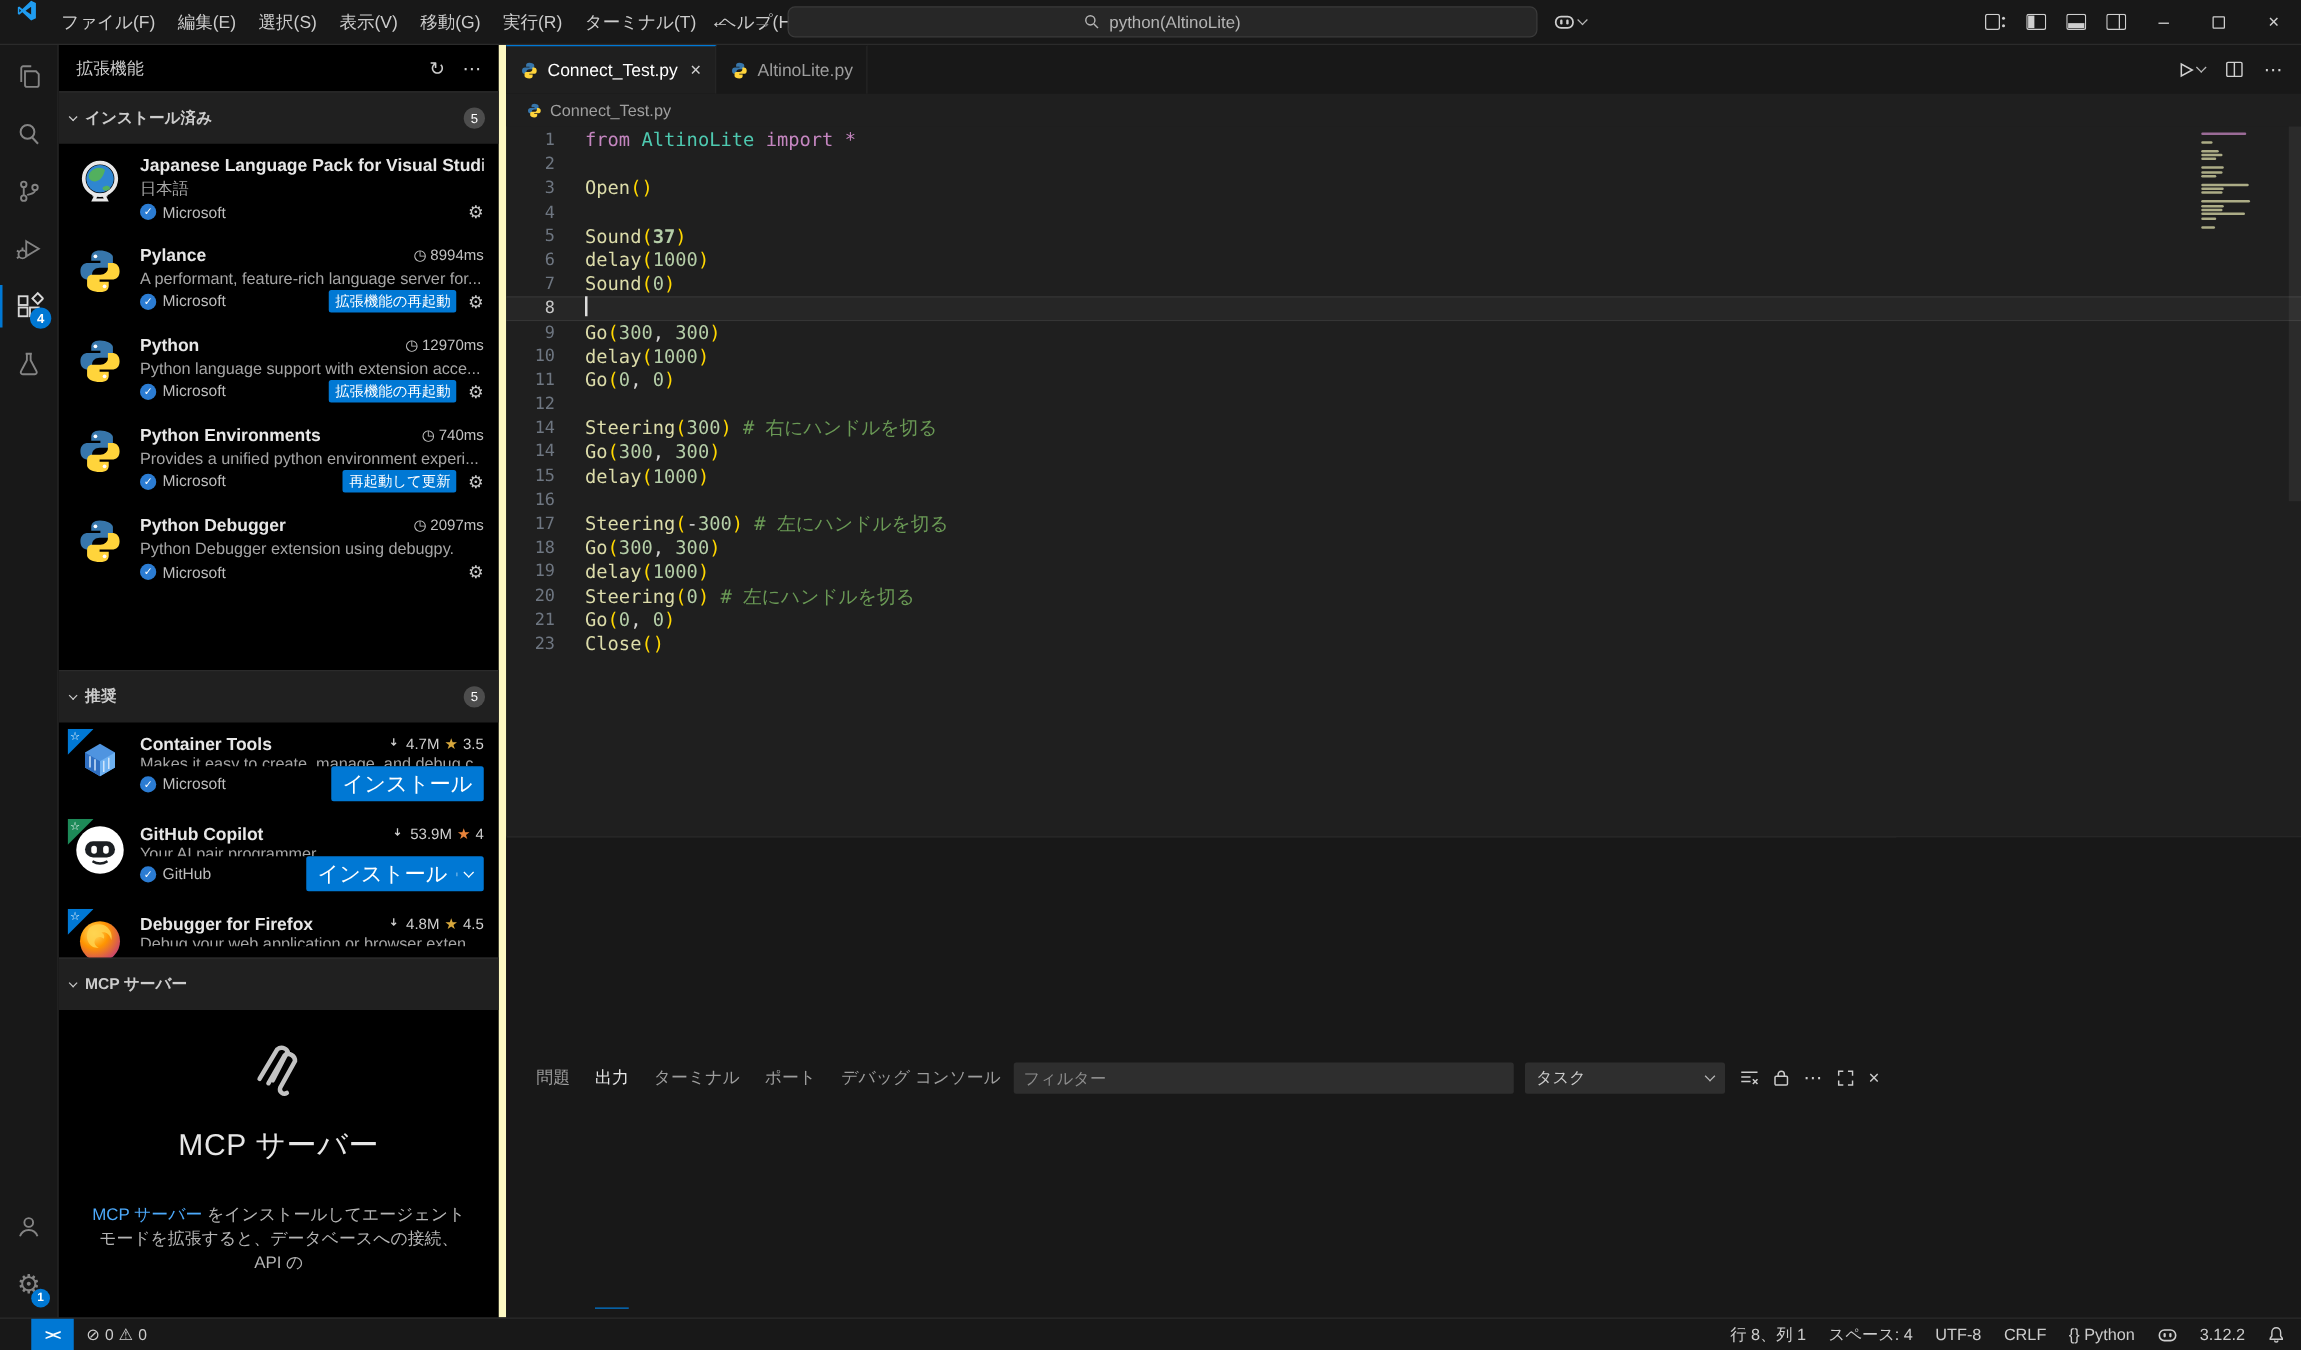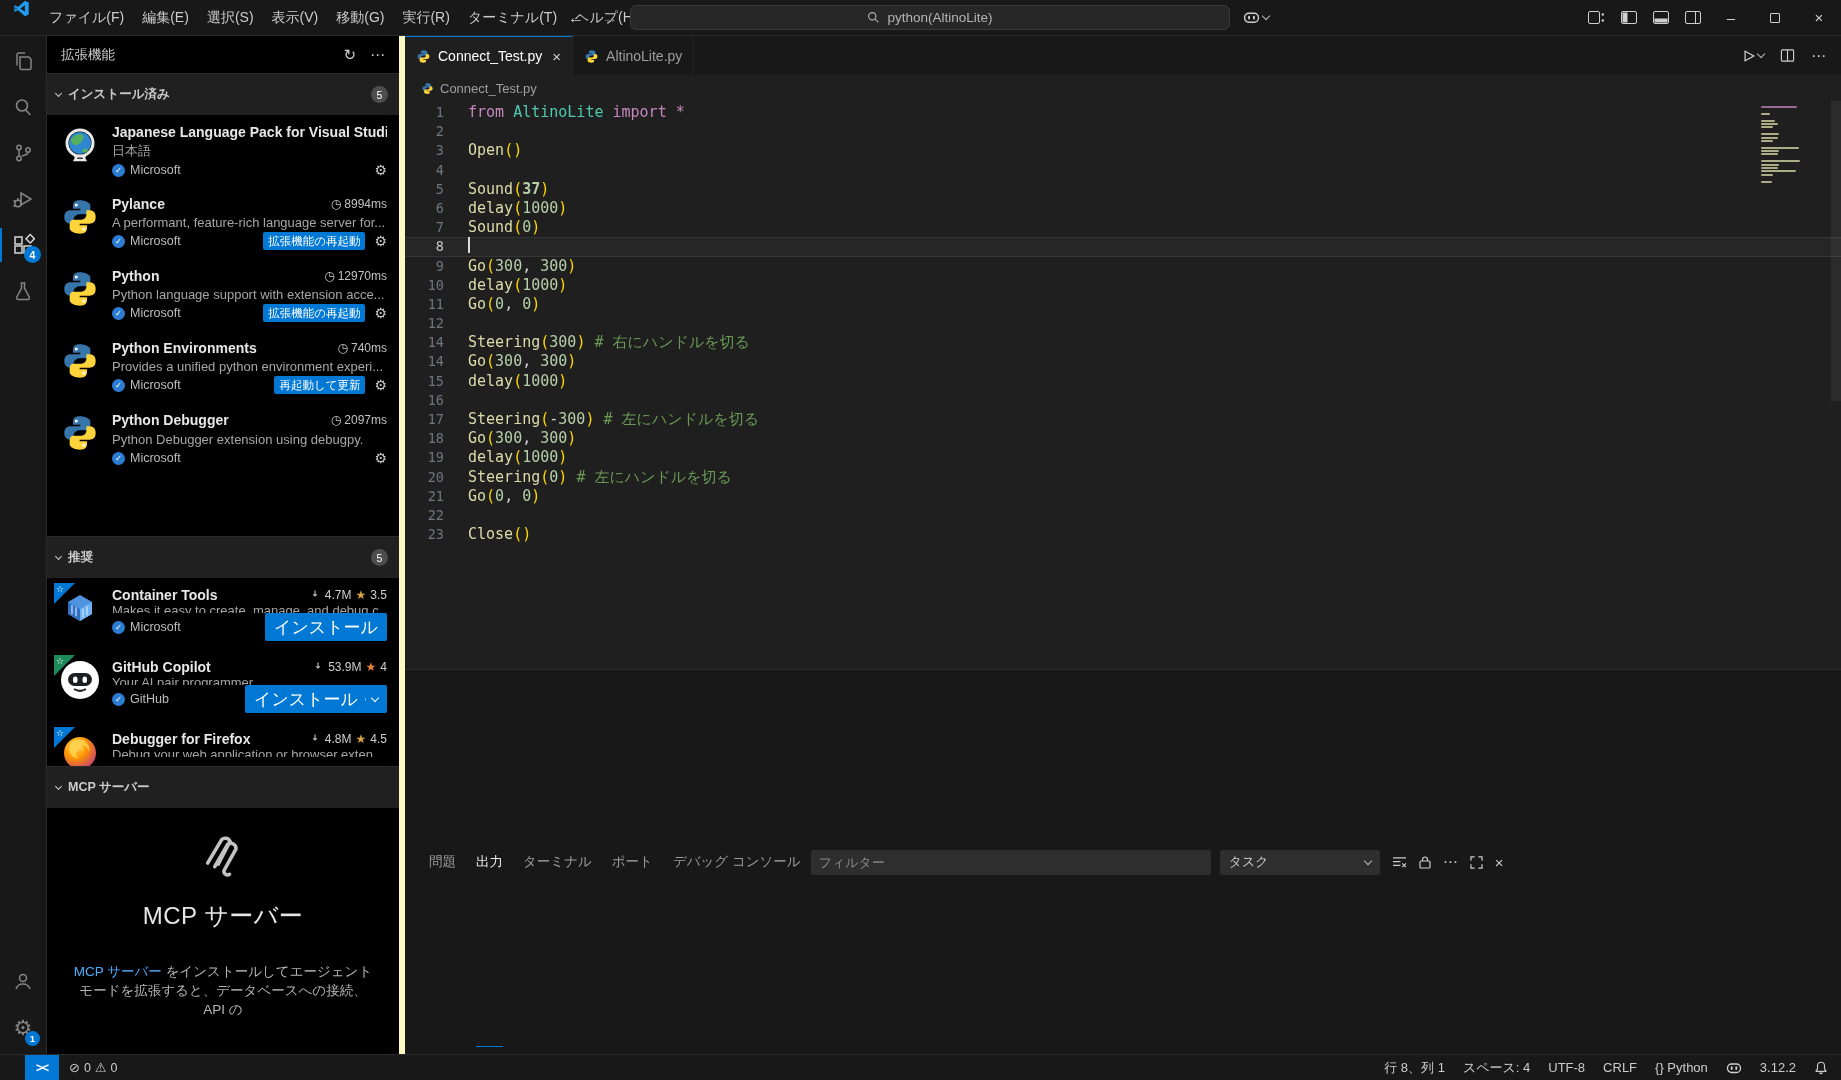--- a/index.html
+++ b/index.html
@@ -589,21 +589,20 @@
             <div class="line"><span class="ln">12</span><span></span></div>
             <div class="line"><span class="ln">14</span><span><span style="color: rgb(220, 220, 170);">Steering</span><span style="color: rgb(255, 215, 0);">(</span><span style="color: rgb(181, 206, 168);">300</span><span style="color: rgb(255, 215, 0);">)</span><span style="color: rgb(212, 212, 212);"> </span><span style="color: rgb(106, 153, 85);"># 右にハンドルを切る</span></span></div>
             <div class="line"><span class="ln">14</span><span><span style="color: rgb(220, 220, 170);">Go</span><span style="color: rgb(255, 215, 0);">(</span><span style="color: rgb(181, 206, 168);">300</span><span style="color: rgb(212, 212, 212);">, </span><span style="color: rgb(181, 206, 168);">300</span><span style="color: rgb(255, 215, 0);">)</span></span></div>
             <div class="line"><span class="ln">15</span><span><span style="color: rgb(220, 220, 170);">delay</span><span style="color: rgb(255, 215, 0);">(</span><span style="color: rgb(181, 206, 168);">1000</span><span style="color: rgb(255, 215, 0);">)</span></span></div>
             <div class="line"><span class="ln">16</span><span></span></div>
             <div class="line"><span class="ln">17</span><span><span style="color: rgb(220, 220, 170);">Steering</span><span style="color: rgb(255, 215, 0);">(</span><span style="color: rgb(212, 212, 212);">-</span><span style="color: rgb(181, 206, 168);">300</span><span style="color: rgb(255, 215, 0);">)</span><span style="color: rgb(212, 212, 212);"> </span><span style="color: rgb(106, 153, 85);"># 左にハンドルを切る</span></span></div>
             <div class="line"><span class="ln">18</span><span><span style="color: rgb(220, 220, 170);">Go</span><span style="color: rgb(255, 215, 0);">(</span><span style="color: rgb(181, 206, 168);">300</span><span style="color: rgb(212, 212, 212);">, </span><span style="color: rgb(181, 206, 168);">300</span><span style="color: rgb(255, 215, 0);">)</span></span></div>
             <div class="line"><span class="ln">19</span><span><span style="color: rgb(220, 220, 170);">delay</span><span style="color: rgb(255, 215, 0);">(</span><span style="color: rgb(181, 206, 168);">1000</span><span style="color: rgb(255, 215, 0);">)</span></span></div>
             <div class="line"><span class="ln">20</span><span><span style="color: rgb(220, 220, 170);">Steering</span><span style="color: rgb(255, 215, 0);">(</span><span style="color: rgb(181, 206, 168);">0</span><span style="color: rgb(255, 215, 0);">)</span><span style="color: rgb(212, 212, 212);"> </span><span style="color: rgb(106, 153, 85);"># 左にハンドルを切る</span></span></div>
             <div class="line"><span class="ln">21</span><span><span style="color: rgb(220, 220, 170);">Go</span><span style="color: rgb(255, 215, 0);">(</span><span style="color: rgb(181, 206, 168);">0</span><span style="color: rgb(212, 212, 212);">, </span><span style="color: rgb(181, 206, 168);">0</span><span style="color: rgb(255, 215, 0);">)</span></span></div>
-            <div class="line"><span class="ln">22</span><span></span></div>
             <div class="line"><span class="ln">23</span><span><span style="color: rgb(220, 220, 170);">Close</span><span style="color: rgb(255, 215, 0);">(</span><span style="color: rgb(255, 215, 0);">)</span></span></div>
           </div>
         <div class="minimap" id="minimap">
             <div class="mm-line" style="width: 36px; background: rgb(197, 134, 192); opacity: 0.75;"></div>
             <div class="mm-line" style="width: 0px; background: transparent; opacity: 0.75;"></div>
             <div class="mm-line" style="width: 9px; background: rgb(220, 220, 170); opacity: 0.75;"></div>
             <div class="mm-line" style="width: 0px; background: transparent; opacity: 0.75;"></div>
             <div class="mm-line" style="width: 13.5px; background: rgb(220, 220, 170); opacity: 0.75;"></div>
             <div class="mm-line" style="width: 16.5px; background: rgb(220, 220, 170); opacity: 0.75;"></div>
             <div class="mm-line" style="width: 12px; background: rgb(220, 220, 170); opacity: 0.75;"></div>

